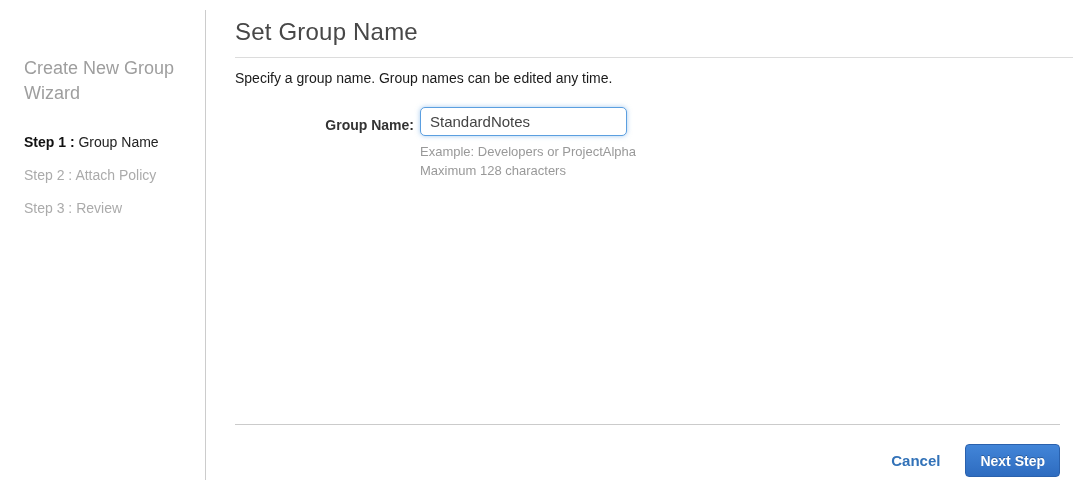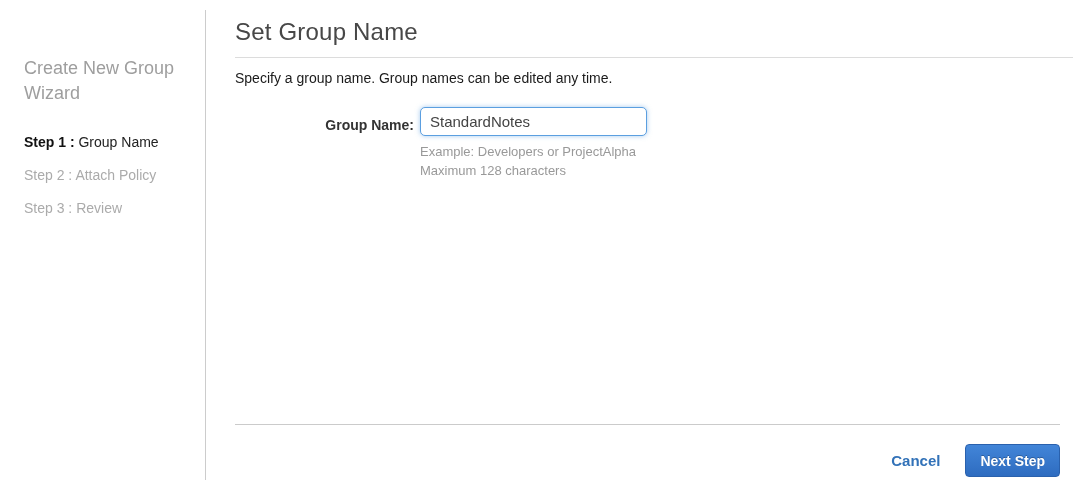--- a/index.html
+++ b/index.html
@@ -45,21 +45,21 @@
   .description {
     margin-top: 12px; font-size: 14px; color: #1a1a1a;
   }
 
   .form-row { margin-top: 21px; display: flex; align-items: center; }
   .field-label {
     width: 185px; padding-right: 6px; padding-top: 7px;
     text-align: right; font-size: 14px; font-weight: 700; color: #333;
   }
   .group-name-input {
-    width: 227px; height: 29px;
+    width: 207px; height: 29px;
     padding: 4px 9px;
     font-family: "Liberation Sans", sans-serif;
     font-size: 15px; color: #444;
     border: 1px solid #5b9fe0; border-radius: 5px;
     outline: none;
     box-shadow: 0 0 5px rgba(92, 158, 224, 0.55);
     background: #fff;
   }
   .hints { margin-left: 185px; margin-top: 6px; }
   .hint { font-size: 13px; line-height: 19px; color: #999; }

